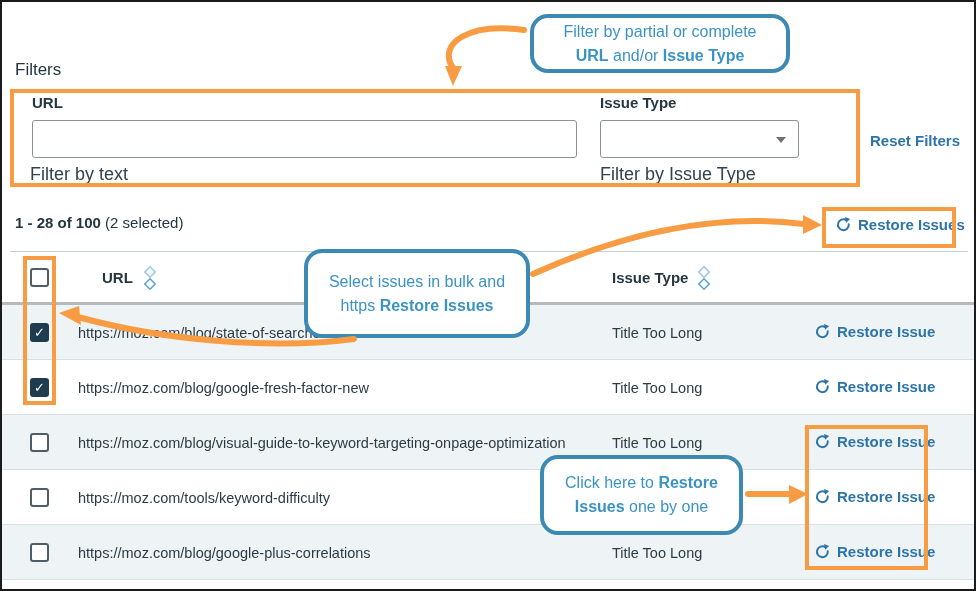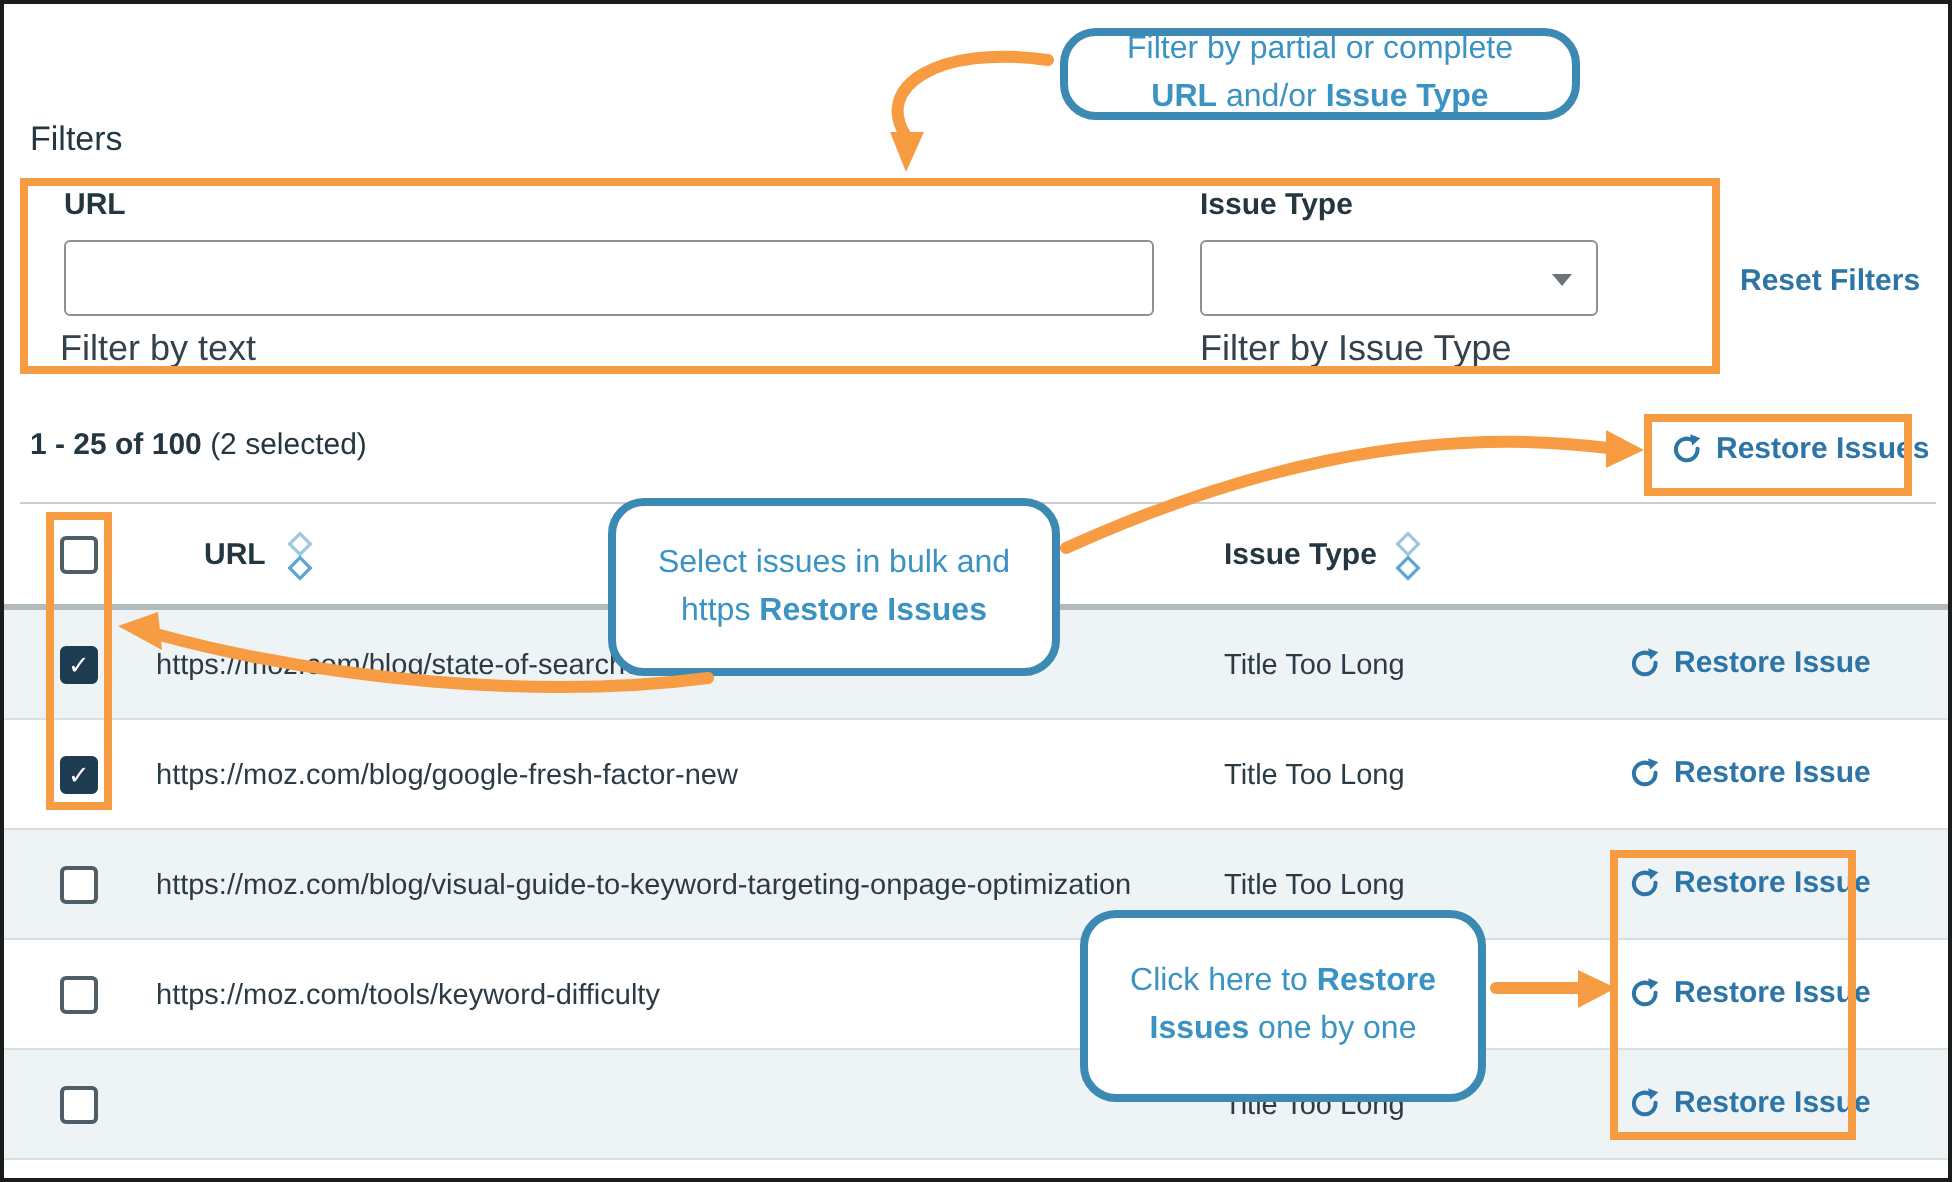--- a/index.html
+++ b/index.html
@@ -79,23 +79,23 @@
     font-size:15px; color:#2d74a7; font-weight:700; cursor:pointer; white-space:nowrap;
   }
 
   .callout {
     position:absolute; z-index:40; background:#fff; border:4px solid #3c89b4;
     border-radius:18px; color:#3b93c4; font-size:16px; text-align:center;
     display:flex; align-items:center; justify-content:center; line-height:24px;
     padding:6px 10px;
   }
   .callout b { font-weight:700; }
-  .co-filter { left:528px; top:12px;  width:260px; height:46px; }
+  .co-filter { left:528px; top:12px;  width:260px; height:59px; }
   .co-bulk   { left:302px; top:247px; width:226px; height:89px; }
-  .co-single { left:538px; top:453px; width:203px; height:96px; }
+  .co-single { left:538px; top:453px; width:203px; height:80px; }
 
   .arrows { position:absolute; left:0; top:0; width:976px; height:591px; z-index:50; pointer-events:none; }
 </style>
 </head>
 <body>
 
 <div class="frame">
 
   <div class="abs filters-heading">Filters</div>
 
@@ -104,21 +104,21 @@
   <div class="abs field-help" style="left:28px; top:162px;">Filter by text</div>
 
   <div class="abs field-label" style="left:598px; top:92px;">Issue Type</div>
   <div class="abs select-input">
     <span class="caret"></span>
   </div>
   <div class="abs field-help" style="left:598px; top:162px;">Filter by Issue Type</div>
 
   <div class="abs link reset-link">Reset Filters</div>
 
-  <div class="abs count-line"><span class="count-bold">1 - 25 of 100</span> <span>(2 selected)</span></div>
+  <div class="abs count-line"><span class="count-bold">1 - 28 of 100</span> <span>(2 selected)</span></div>
 
   <div class="abs restore-all-btn">
     <svg class="ric" viewBox="0 0 22 20">
       <path d="M17.8 9.8 A7 7 0 1 1 14.4 4.3" fill="none" stroke="currentColor" stroke-width="2.6" stroke-linecap="round"></path>
       <polygon points="13.0,0.4 19.6,3.0 14.4,7.8" fill="currentColor"></polygon>
     </svg>
     <span>Restore Issues</span>
   </div>
 
   <div class="abs top-divider"></div>
@@ -185,20 +185,21 @@
         <svg class="ric" viewBox="0 0 22 20">
           <path d="M17.8 9.8 A7 7 0 1 1 14.4 4.3" fill="none" stroke="currentColor" stroke-width="2.6" stroke-linecap="round"></path>
           <polygon points="13.0,0.4 19.6,3.0 14.4,7.8" fill="currentColor"></polygon>
         </svg>
         <span class="restore-label">Restore Issue</span>
       </div>
     </div>
 
     <div class="row alt">
       <div class="cb"></div>
+      <div class="cell-url">https://moz.com/blog/google-plus-correlations</div>
       <div class="cell-itype">Title Too Long</div>
       <div class="row-restore">
         <svg class="ric" viewBox="0 0 22 20">
           <path d="M17.8 9.8 A7 7 0 1 1 14.4 4.3" fill="none" stroke="currentColor" stroke-width="2.6" stroke-linecap="round"></path>
           <polygon points="13.0,0.4 19.6,3.0 14.4,7.8" fill="currentColor"></polygon>
         </svg>
         <span class="restore-label">Restore Issue</span>
       </div>
     </div>
   </div>

